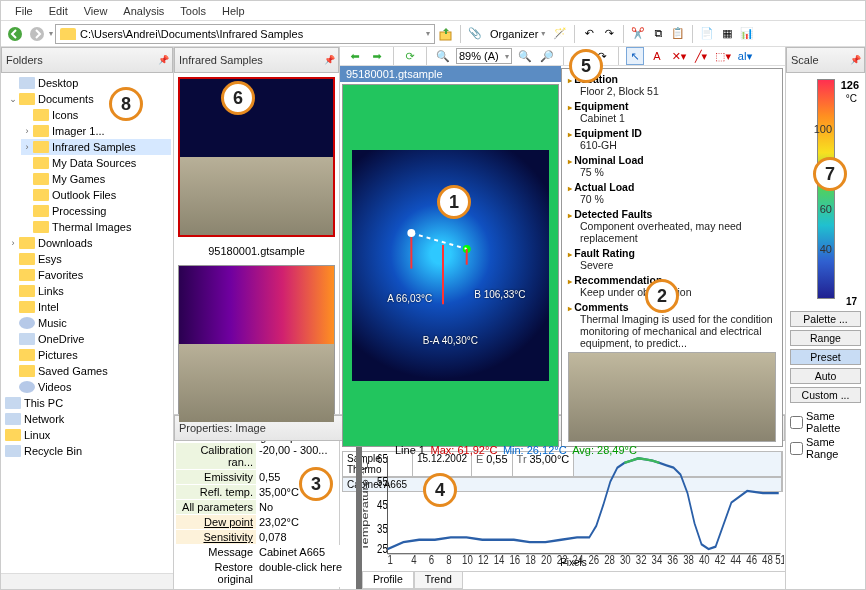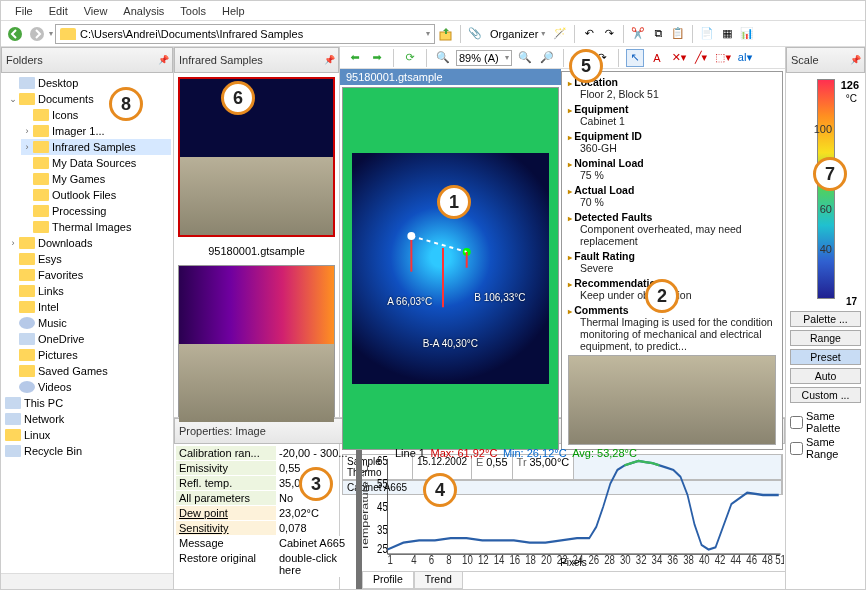--- a/index.html
+++ b/index.html
@@ -74,21 +74,21 @@
 .statusbar .label { color: #666; }
 .statusbar .bottom { background: #edf4fb; flex: 1; }
 
 
 .bottom-row { display: flex; flex: 1; }
 .bottom-row.underthumbs { border-top: 1px solid #ccc; }
 .props-panel { width: 188px; border-right: 6px solid #737373; display: flex; flex-direction: column; }
 .profile-panel { flex: 1; display: flex; flex-direction: column; }
 .props-body { flex: 1; padding: 2px; }
 .props-body .prow { display: flex; font-size: 10.5px; }
-.props-body .prow .k { width: 100px; background: #edf5e0; padding: 1px 3px; border-bottom: 1px solid #fff; }
+.props-body .prow .k { width: 80px; background: #edf5e0; padding: 1px 3px; border-bottom: 1px solid #fff; text-align: right; }
 .props-body .prow.alt .k { background: #fdf2da; text-decoration: underline; }
 .props-body .prow .v { flex: 1; padding: 1px 3px; }
 
 .profile-body { flex: 1; position: relative; border: 0px solid #999; margin: 1px; }
 .profile-legend { position: absolute; top: 2px; left: 32px; font-size: 10px; }
 .profile-legend .red { color: #c00; }
 .profile-legend .blue { color: #06c; }
 .profile-legend .green { color: #090; }
 .tabs { display: flex; height: 18px; border-top: 1px solid #ccc; }
 .tabs span { padding: 1px 10px; border: 1px solid #ccc; border-top: none; font-size: 10.5px; background: #f5f5f5; }
@@ -370,21 +370,21 @@
                 <div class="meta-row">
                     <div class="meta-label">Location</div>
                     <div class="meta-val">Floor 2, Block 51</div>
                   </div>
                 <div class="meta-row">
                     <div class="meta-label">Equipment</div>
                     <div class="meta-val">Cabinet 1</div>
                   </div>
                 <div class="meta-row">
                     <div class="meta-label">Equipment ID</div>
-                    <div class="meta-val">360-GH</div>
+                    <div class="meta-val">610-GH</div>
                   </div>
                 <div class="meta-row">
                     <div class="meta-label">Nominal Load</div>
                     <div class="meta-val">75 %</div>
                   </div>
                 <div class="meta-row">
                     <div class="meta-label">Actual Load</div>
                     <div class="meta-val">70 %</div>
                   </div>
                 <div class="meta-row">
@@ -463,21 +463,21 @@
           <div class="profile-panel">
             <div class="panel-header">
               <span>Profile</span>
               <span class="pin">📌</span>
             </div>
             <div class="profile-body">
               <div class="profile-legend">
                 <span>Line 1</span>&nbsp;
                 <span class="red"><span>Max:</span> <span>61,92°C</span></span>&nbsp;
                 <span class="blue"><span>Min:</span> <span>26,12°C</span></span>&nbsp;
-                <span class="green"><span>Avg:</span> <span>53,28°C</span></span>
+                <span class="green"><span>Avg:</span> <span>28,49°C</span></span>
               </div>
               <svg width="100%" height="100%" viewBox="0 0 480 110" preserveAspectRatio="none">
                 <text x="6" y="55" transform="rotate(-90 6 55)" font-size="9" fill="#333" text-anchor="middle">Temperature °C</text>
                 <text x="16" y="18" font-size="9">65</text>
                   <text x="16" y="38" font-size="9">55</text>
                   <text x="16" y="58" font-size="9">45</text>
                   <text x="16" y="78" font-size="9">35</text>
                   <text x="16" y="95" font-size="9">25</text>
                 <line x1="28" y1="12" x2="28" y2="96" stroke="#444"></line>
                 <line x1="28" y1="96" x2="476" y2="96" stroke="#444"></line>

